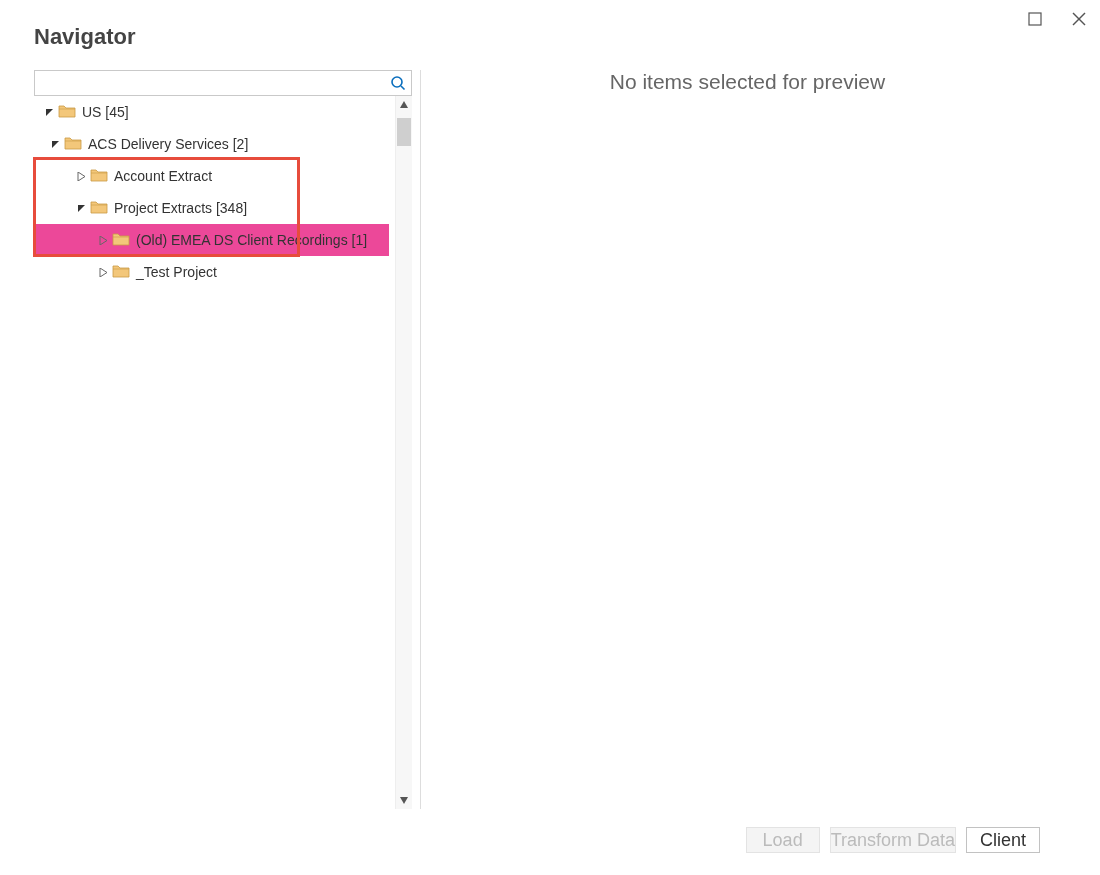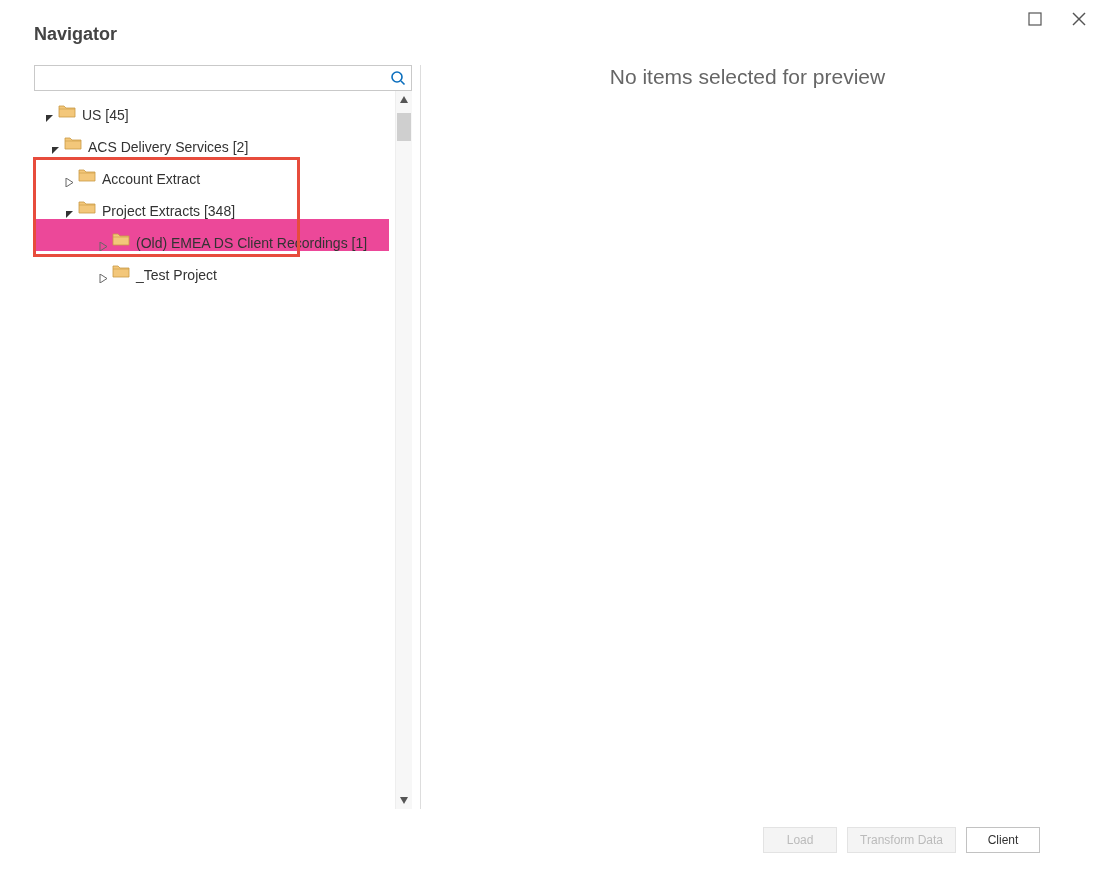--- a/index.html
+++ b/index.html
@@ -23,21 +23,21 @@
   }
   .window-controls svg { width: 14px; height: 14px; }
   .window-controls .ctrl { cursor: pointer; padding: 4px; }
   .dialog {
     padding: 24px 32px 0 34px;
     height: 100%;
     display: flex;
     flex-direction: column;
   }
   .title {
-    font-size: 18px;
+    font-size: 22px;
     font-weight: 600;
     color: #444;
     margin-bottom: 20px;
   }
   .content {
     display: flex;
     flex: 1;
     min-height: 0;
   }
   .left-pane {
@@ -86,21 +86,21 @@
     flex: 1;
     display: flex;
     min-height: 0;
   }
   .tree {
     flex: 1;
     overflow: hidden;
   }
   .tree-row {
     display: flex;
-    align-items: flex-end;
+    align-items: center;
     height: 32px;
     padding-left: 2px;
     cursor: pointer;
     white-space: nowrap;
   }
   .tree-row.selected { background: #ec4899; }
   .tree-row .arrow {
     width: 14px;
     display: flex;
     justify-content: center;
@@ -166,35 +166,35 @@
     display: flex;
     justify-content: flex-end;
     gap: 10px;
     padding: 18px 28px 22px 0;
   }
   .btn {
     min-width: 74px;
     height: 26px;
     border: 1px solid #c2c2c2;
     background: #fff;
-    font-size: 12px;
+    font-size: 18px;
     color: #333;
     cursor: pointer;
-    padding: 0 12px;
+    padding: 0 0;
   }
   .btn.disabled {
     background: #f4f4f4;
     border-color: #e3e3e3;
     color: #bbb;
     cursor: default;
   }
   
   .ind-0 { padding-left: 8px; }
   .ind-1 { padding-left: 14px; }
-  .ind-2 { padding-left: 28px; }
+  .ind-2 { padding-left: 28px; margin-left: 12px; }
   .ind-3 { padding-left: 62px; }
 </style>
 </head>
 <body>
 
 <div class="window-controls">
   <span class="ctrl">
     <svg viewBox="0 0 14 14">
         <rect x="1" y="1" width="12" height="12" fill="none" stroke="#555" stroke-width="1.2"></rect>
       </svg>

